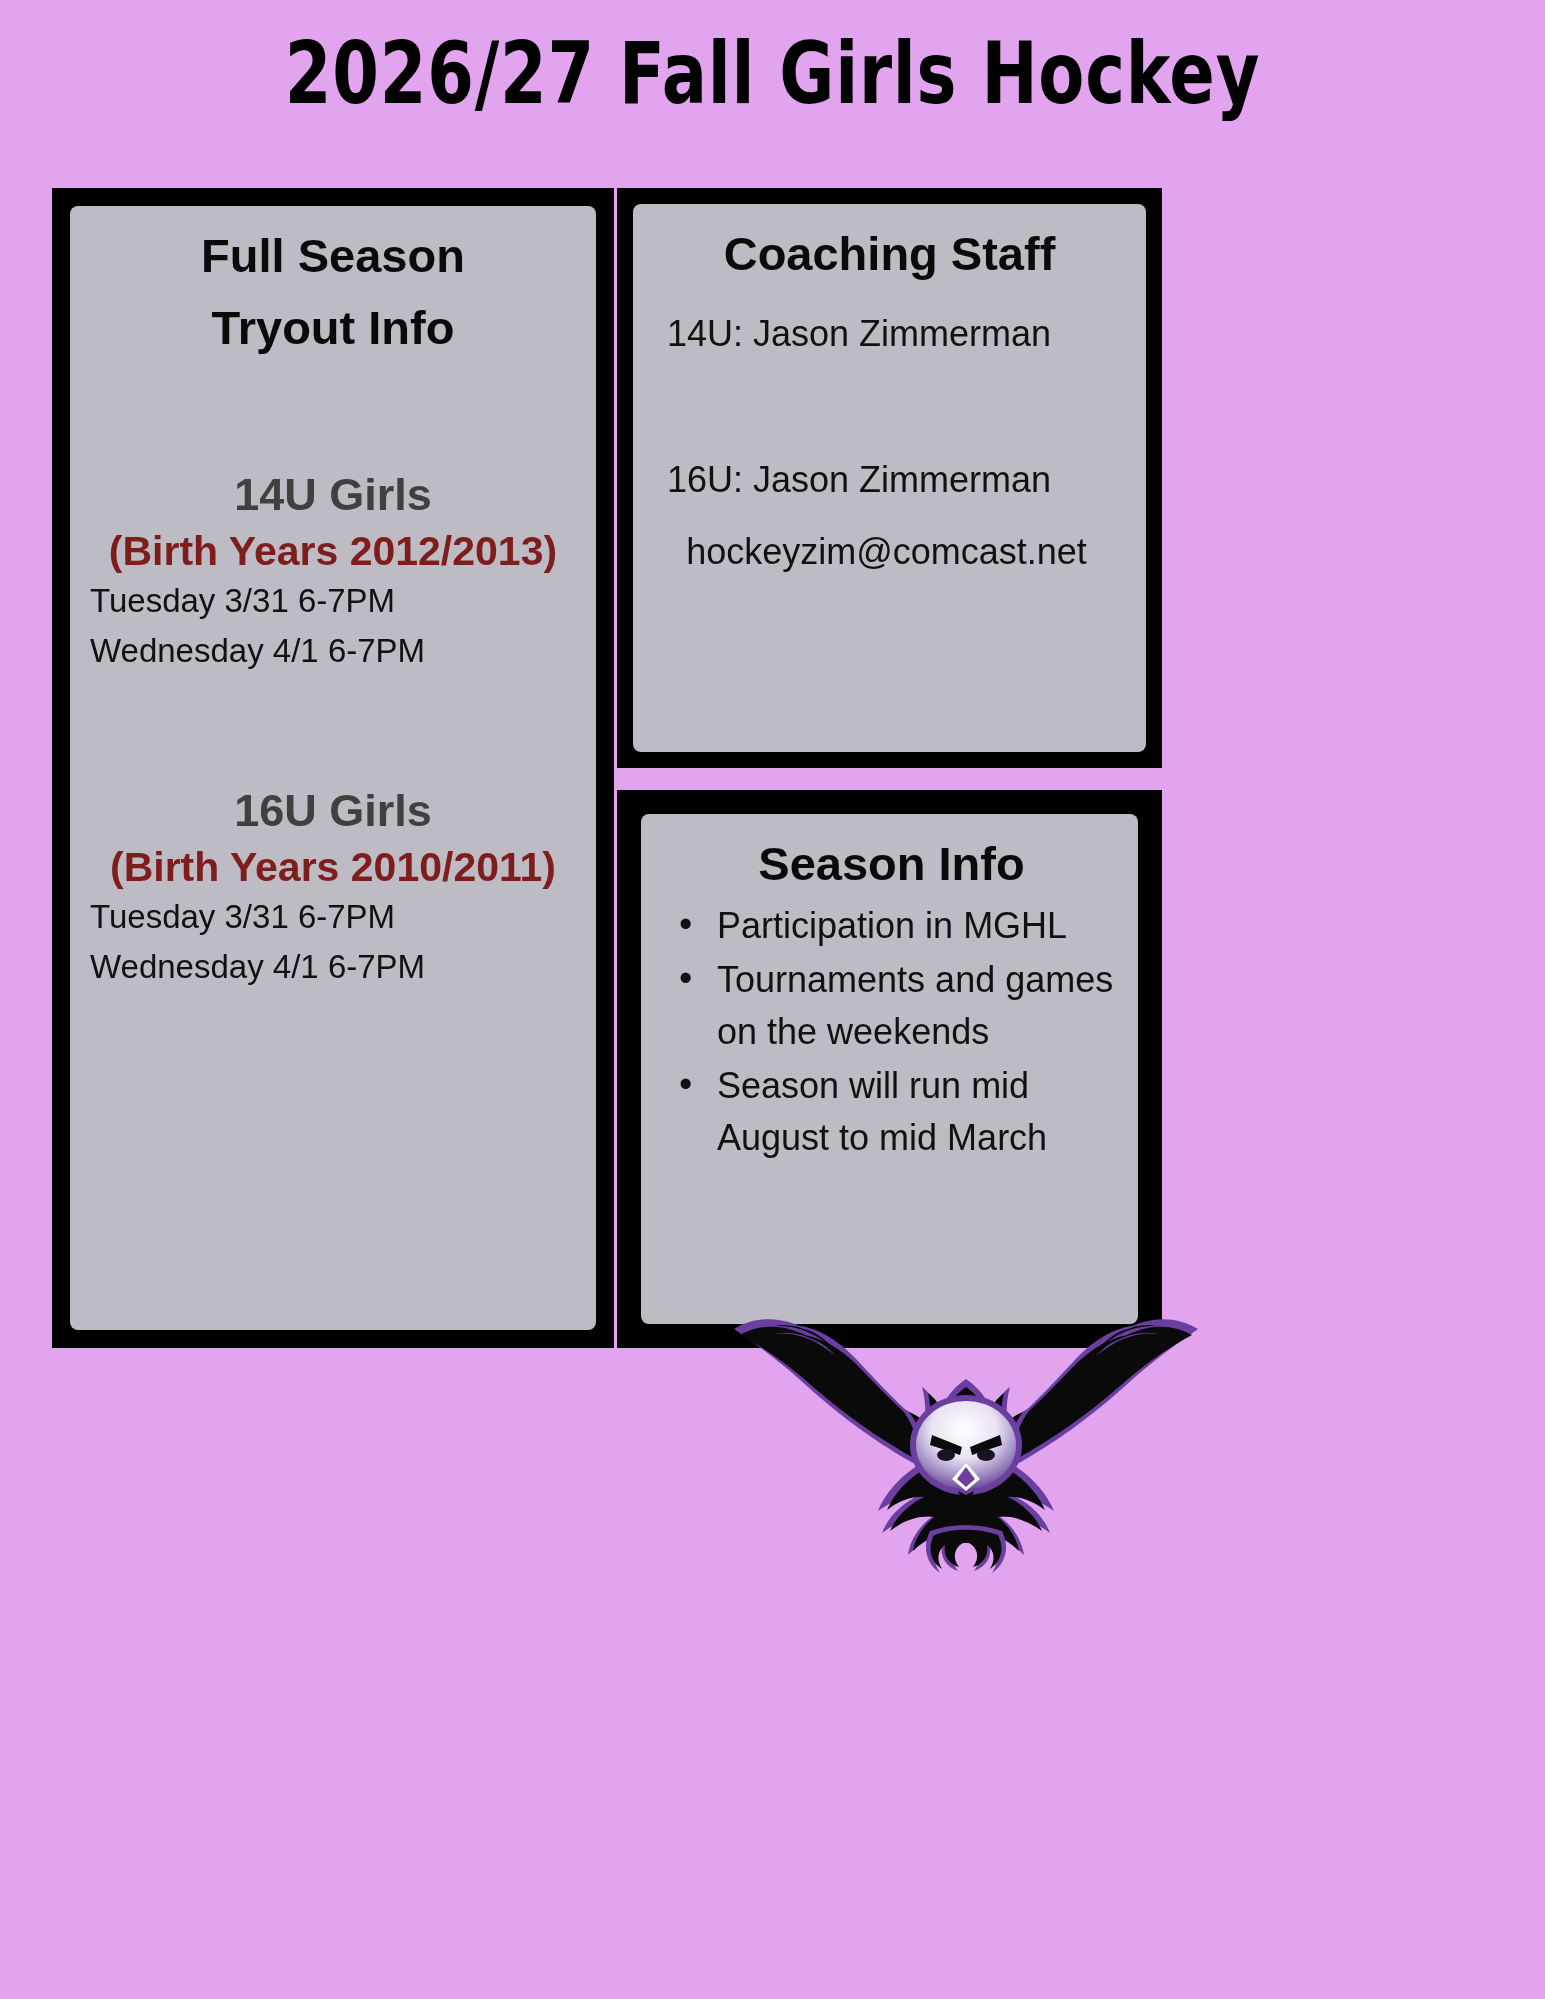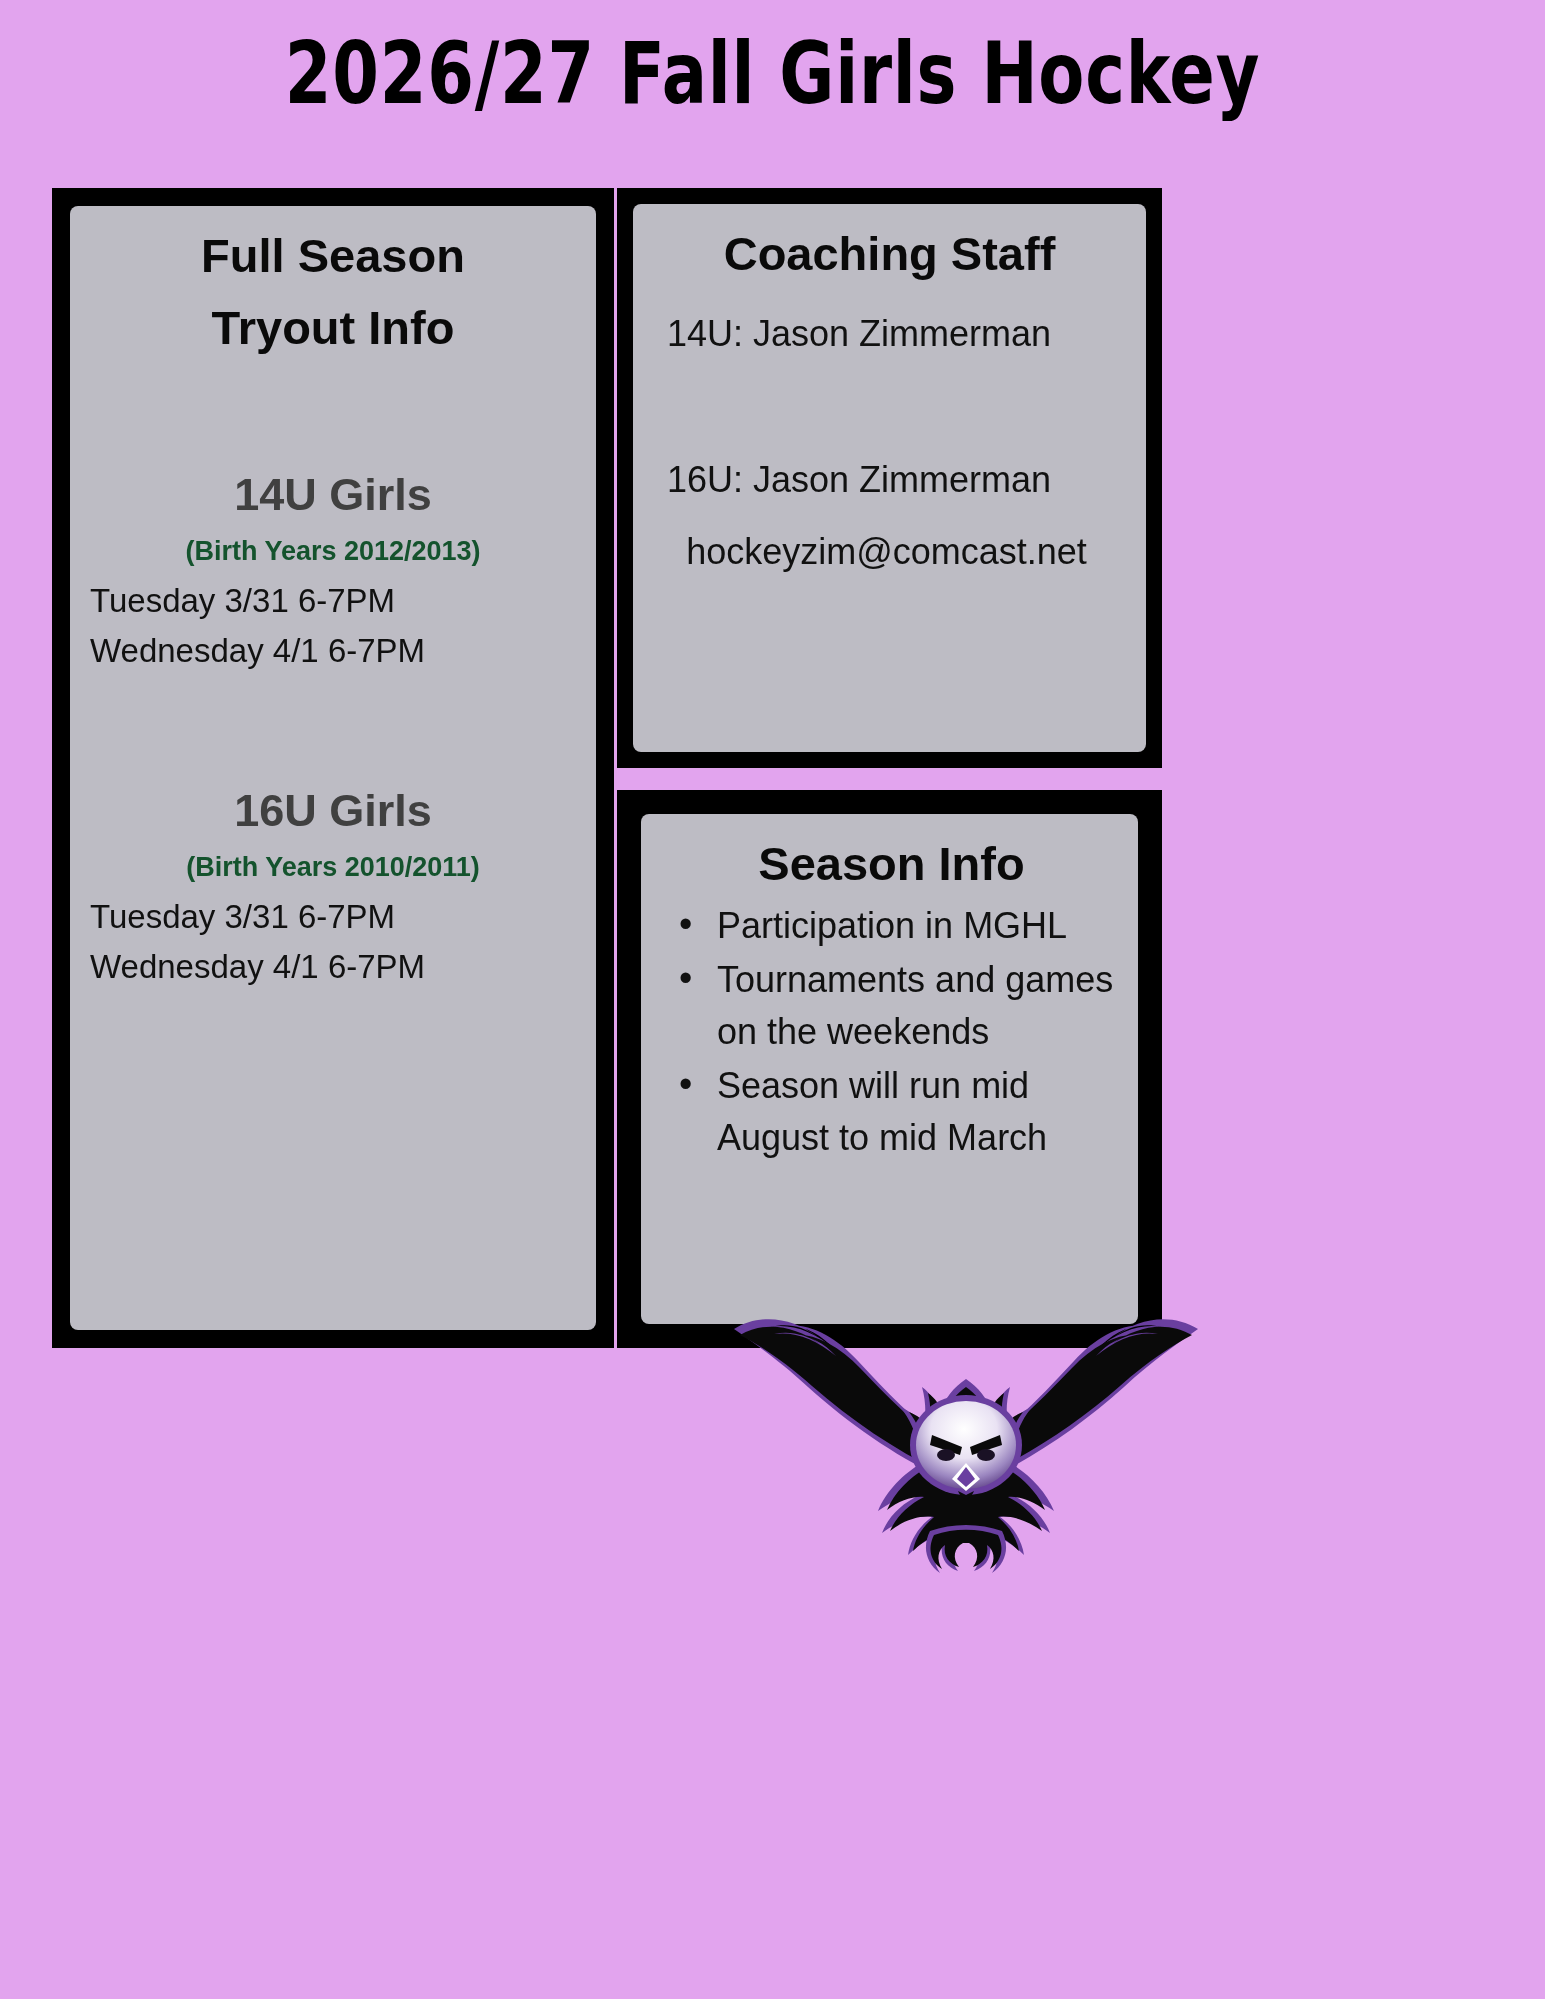--- a/index.html
+++ b/index.html
@@ -95,23 +95,23 @@
     text-align: center;
     font-weight: 700;
     font-size: 45px;
     line-height: 62px;
     color: #404040;
     margin: 0;
   }
   .group-years {
     text-align: center;
     font-weight: 700;
-    font-size: 27px;
+    font-size: 41px;
     line-height: 50px;
-    color: #14532d;
+    color: #7f1d1d;
     margin: 0;
   }
   .group-line {
     text-align: left;
     font-weight: 400;
     font-size: 33px;
     line-height: 50px;
     color: #111111;
     margin: 0;
   }

